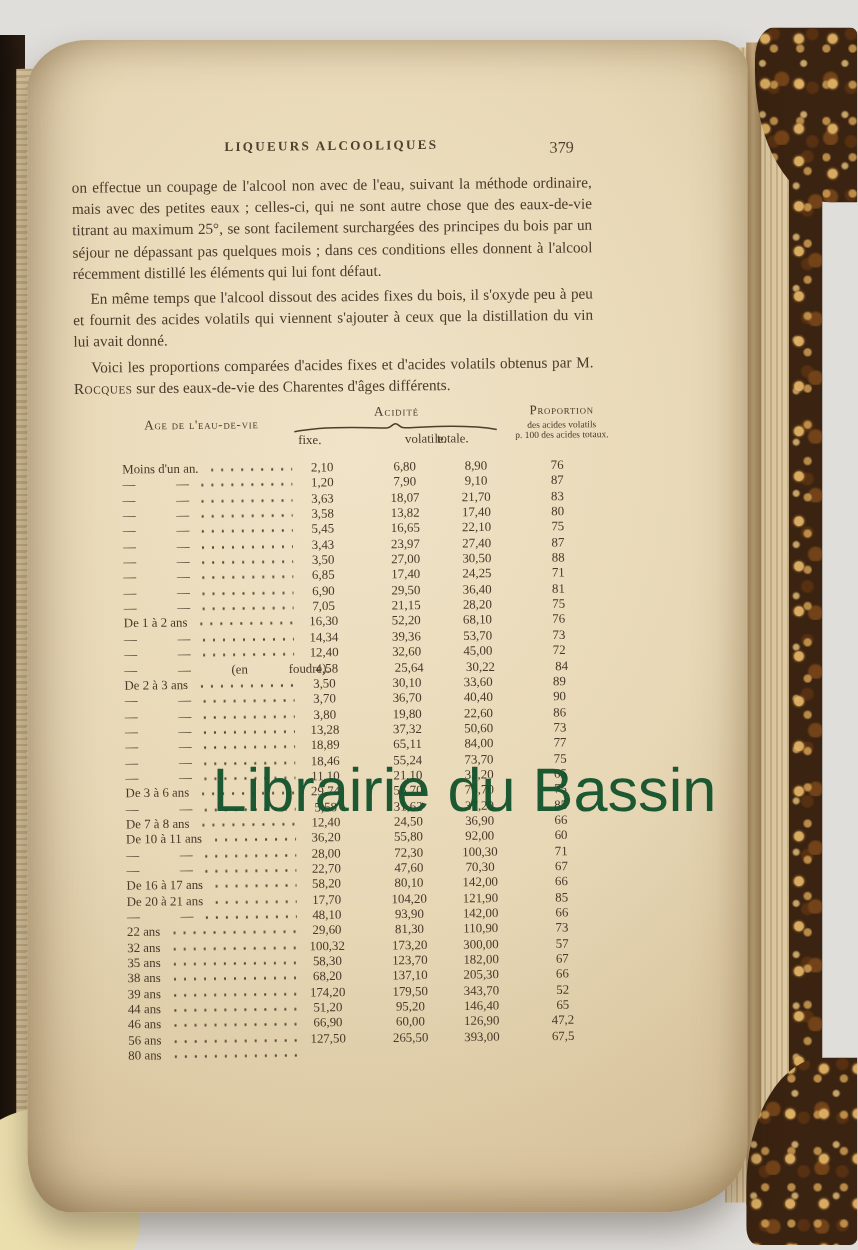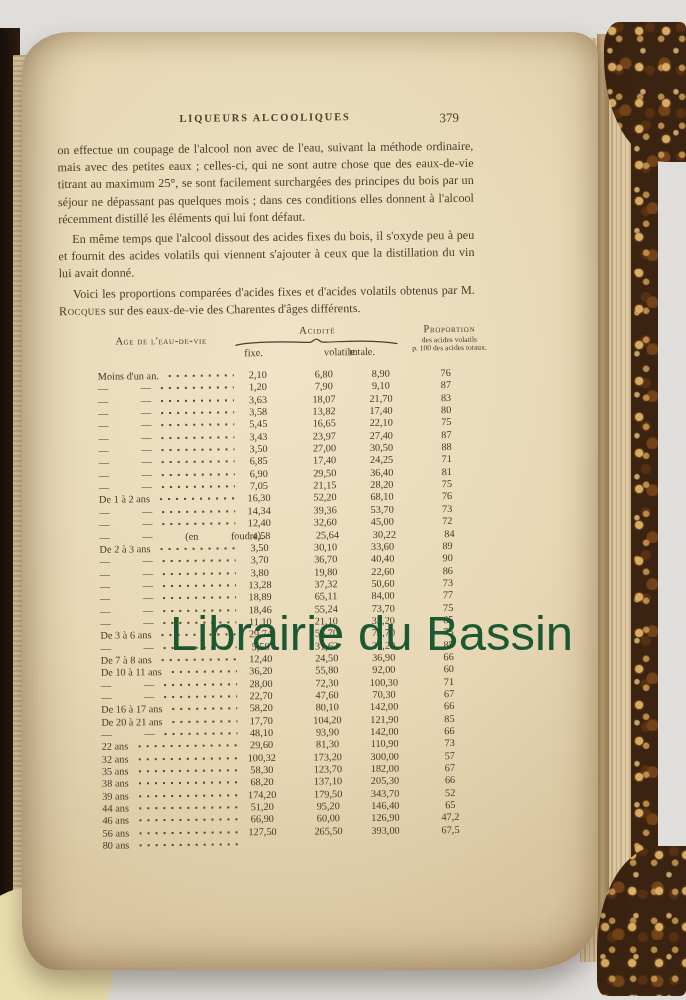--- a/index.html
+++ b/index.html
@@ -57,21 +57,21 @@
   .para.first{margin-top:15px;}
   .para.indent{text-indent:14px;margin-top:3px;}
   .sc{font-variant:small-caps;letter-spacing:.4px;}
   
   .acid-table{margin-top:7px;font-size:10.3px;color:#48392a;}
   .thead{position:relative;height:44px;}
   .h-age{position:absolute;left:36px;top:9px;font-variant:small-caps;font-size:10.5px;letter-spacing:.6px;margin-left:20px;}
   .h-acid{position:absolute;left:178px;top:0;width:160px;text-align:center;
     font-variant:small-caps;font-size:10.5px;letter-spacing:.8px;}
   .h-brace{position:absolute;left:174px;top:13px;width:166px;height:8px;}
-  .h-fixe{position:absolute;left:164px;top:22px;width:60px;text-align:center;}
+  .h-fixe{position:absolute;left:179px;top:22px;width:60px;text-align:left;}
   .h-vol{position:absolute;left:238px;top:22px;width:60px;text-align:right;}
   .h-tot{position:absolute;left:290px;top:22px;width:70px;}
   .h-prop{position:absolute;left:340px;top:0;width:100px;text-align:center;
     font-variant:small-caps;font-size:10.5px;letter-spacing:.6px;}
   .h-prop-s1{position:absolute;left:334px;top:12px;width:112px;text-align:center;font-size:7.6px;}
   .h-prop-s2{position:absolute;left:330px;top:20px;width:120px;text-align:center;font-size:7.6px;}
   .trow{display:flex;align-items:baseline;height:12.35px;padding-left:38px;}
   .lbl{width:142px;display:flex;align-items:baseline;white-space:nowrap;}
   .lbl .lt{flex:none;}
   .lbl.dash .lt{word-spacing:30px;}

